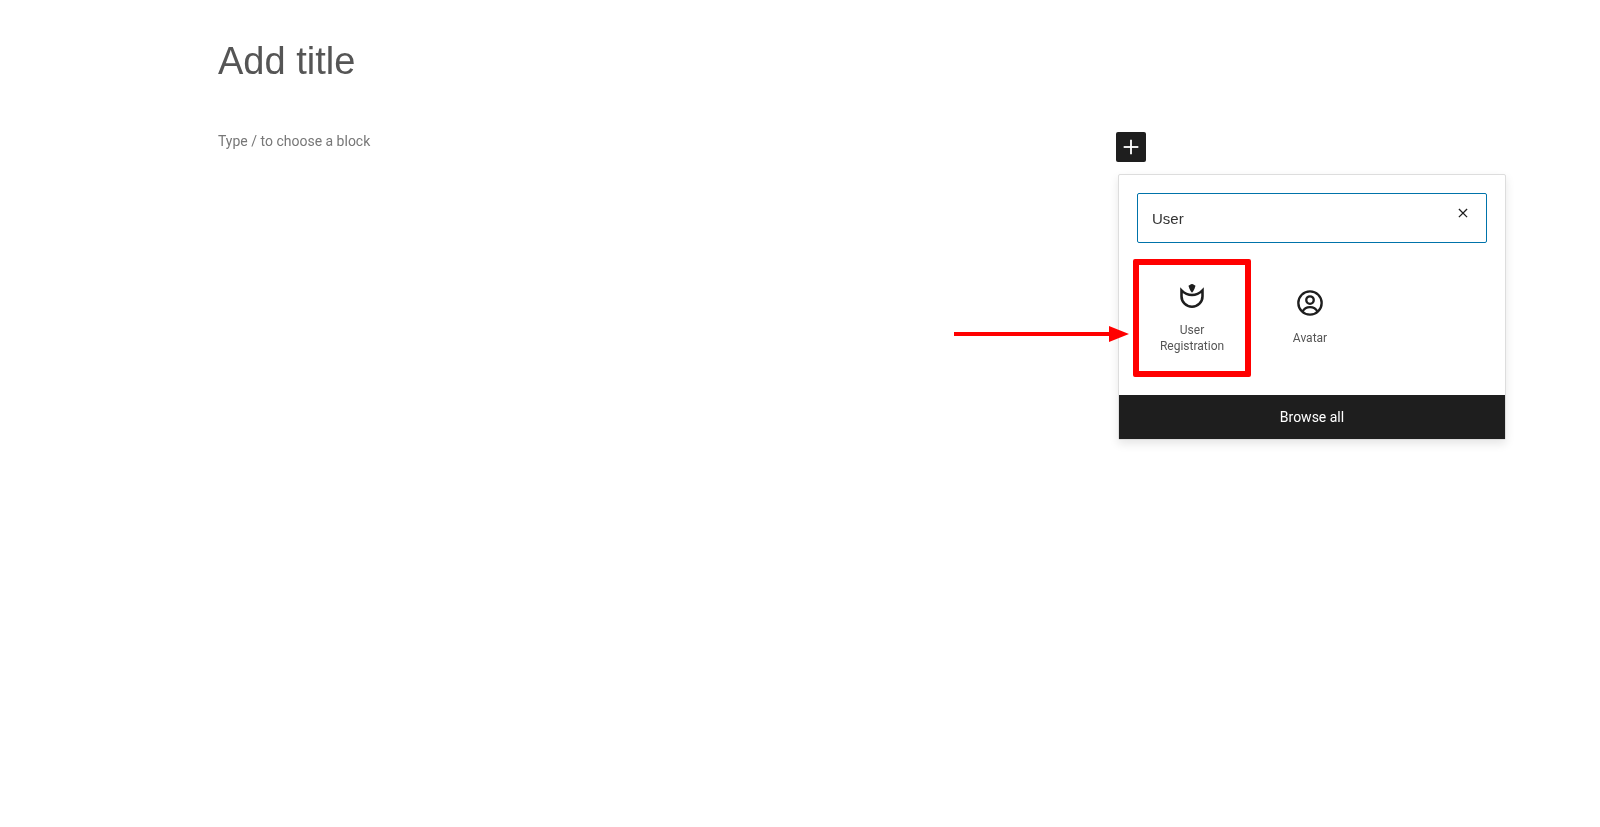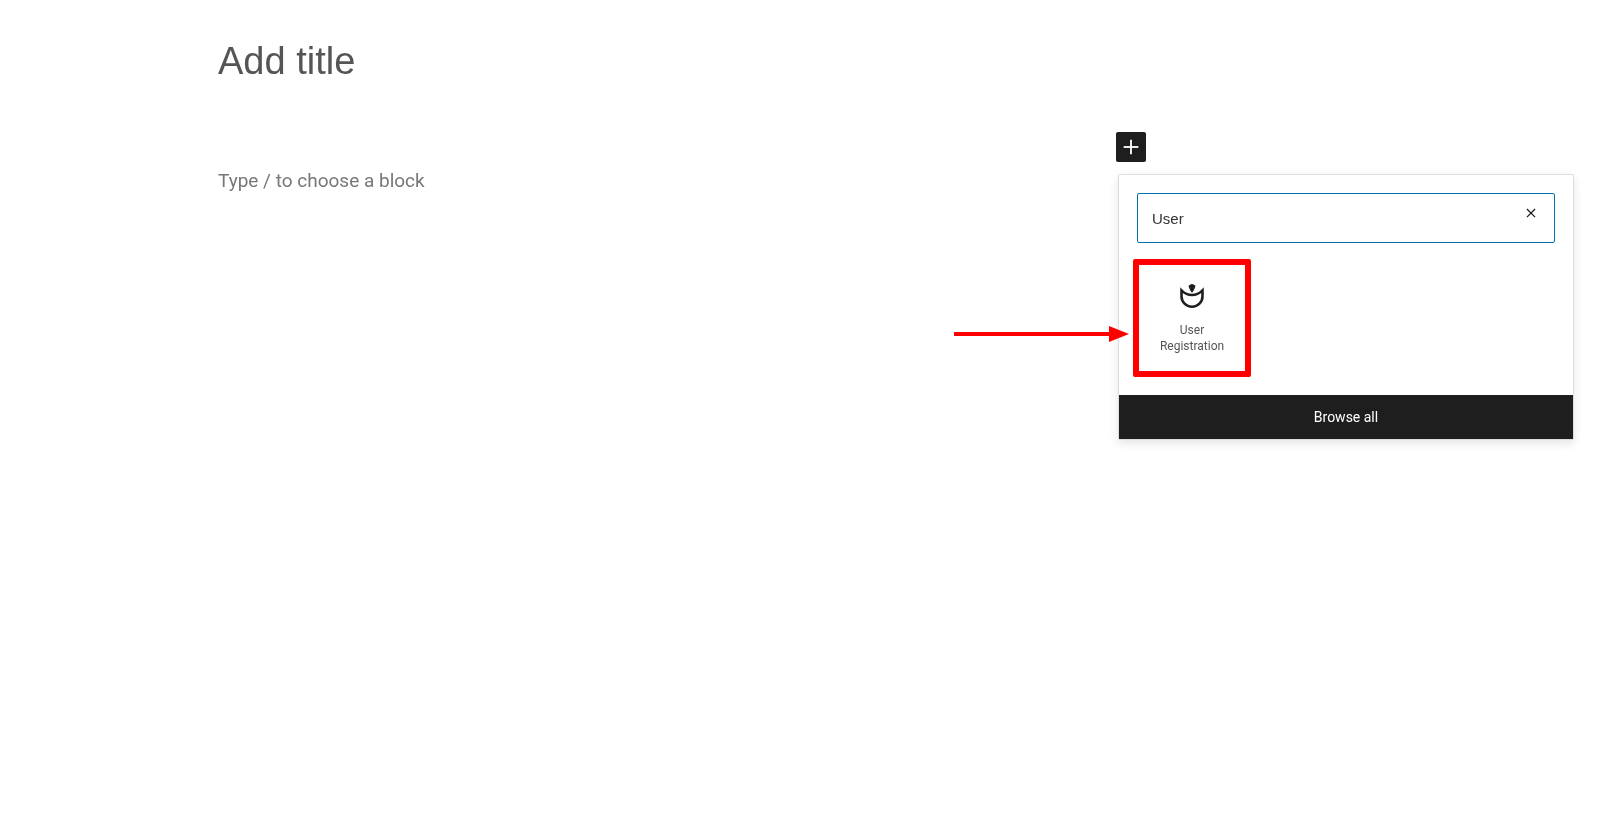--- a/index.html
+++ b/index.html
@@ -28,24 +28,23 @@
       border: none;
       outline: none;
       background: transparent;
       width: 100%;
       margin-bottom: 50px;
     }
     .title-input::placeholder {
       color: #555;
     }
     .body-placeholder {
-      font-size: 19px;
+      font-size: 14px;
       color: #777;
       cursor: text;
-      margin-top: 36px;
     }
     .plus-button {
       position: absolute;
       left: 1116px;
       top: 132px;
       width: 30px;
       height: 30px;
       background: #1e1e1e;
       color: #fff;
       display: flex;
@@ -55,21 +54,21 @@
       border-radius: 2px;
     }
     .plus-button svg {
       width: 22px;
       height: 22px;
     }
     .inserter-popover {
       position: absolute;
       left: 1118px;
       top: 174px;
-      width: 456px;
+      width: 388px;
       background: #fff;
       border: 1px solid #ddd;
       border-radius: 2px;
       box-shadow: 0 4px 10px rgba(0,0,0,0.1);
     }
     .inserter-search-wrap {
       padding: 18px 18px 10px 18px;
       position: relative;
     }
     .inserter-search {
@@ -190,20 +189,30 @@
       <div class="block-icon">
         <svg viewBox="0 0 24 24" fill="currentColor">
           <path d="M12 22 C 17 22 21 18 21 13 L 21 8 C 19 10 16 12 12 12 C 8 12 5 10 3 8 L 3 13 C 3 18 7 22 12 22 Z" fill="none" stroke="currentColor" stroke-width="2.2"></path>
           <path d="M9 4 C 9 4 10 8 12 10 C 14 8 15 4 15 4 C 15 4 13 2.5 12 2.5 C 11 2.5 9 4 9 4 Z" fill="currentColor"></path>
         </svg>
       </div>
       <span class="block-label">User</span>
       <span class="block-label-line2">Registration</span>
     </div>
 
+    <div class="block-item">
+      <div class="block-icon">
+        <svg viewBox="0 0 24 24" fill="none" stroke="currentColor" stroke-width="2">
+          <circle cx="12" cy="12" r="10"></circle>
+          <circle cx="12" cy="9.5" r="3.2"></circle>
+          <path d="M5.5 19.5 C 7 16.5 10 15.5 12 15.5 C 14 15.5 17 16.5 18.5 19.5"></path>
+        </svg>
+      </div>
+      <span class="block-label">Avatar</span>
+    </div>
   </div>
 
   <div class="browse-all">Browse all</div>
 </div>
 
 <div class="annotation-arrow">
   <svg viewBox="0 0 175 20">
     <line x1="0" y1="10" x2="160" y2="10" stroke="#ff0000" stroke-width="4"></line>
     <polygon points="175,10 155,2 155,18" fill="#ff0000"></polygon>
   </svg>

